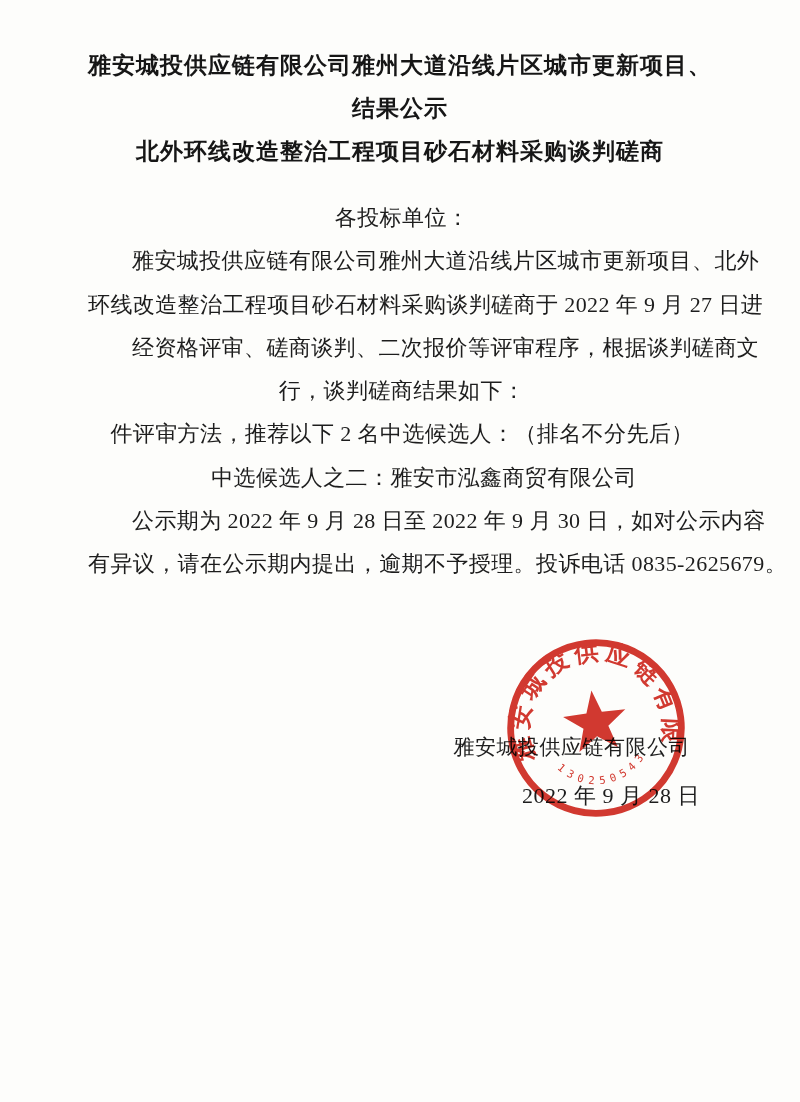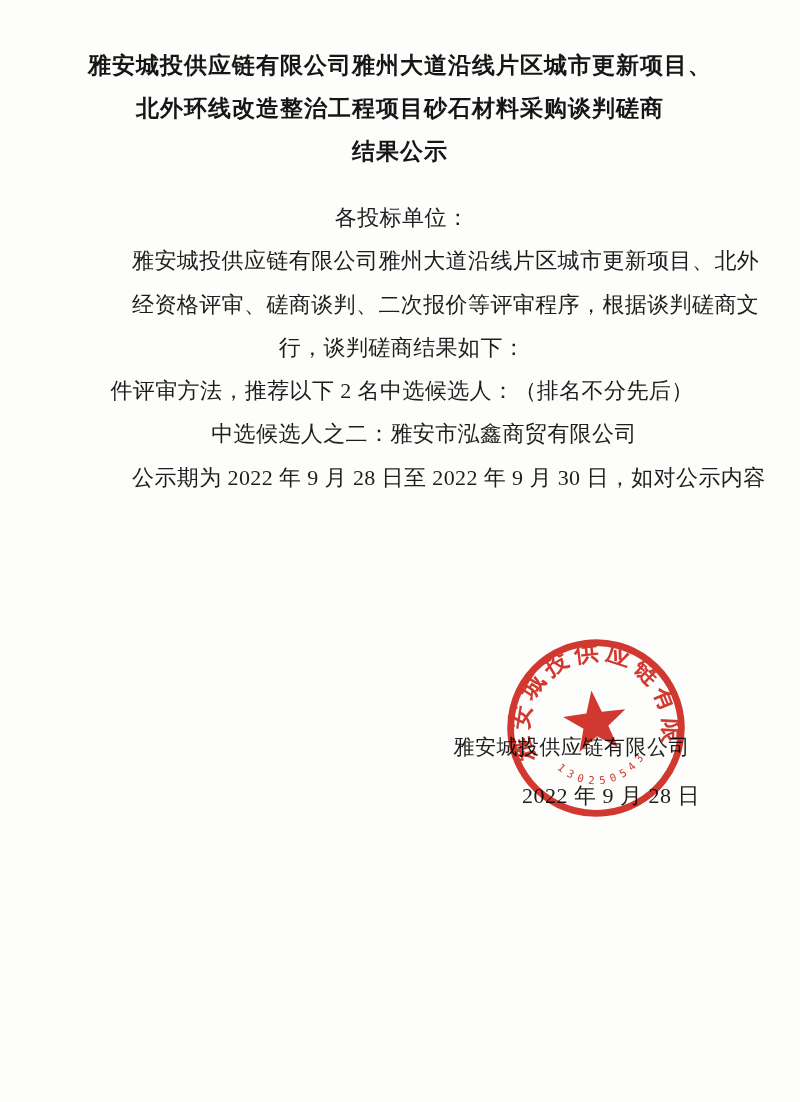--- a/index.html
+++ b/index.html
@@ -77,32 +77,34 @@
   }
   .seal svg { display: block; width: 100%; height: 100%; }
 </style>
 </head>
 <body>
 
 <div class="page">
 
   <div class="title-block">
     <div>雅安城投供应链有限公司雅州大道沿线片区城市更新项目、</div>
+    <div>结果公示</div>
     <div>北外环线改造整治工程项目砂石材料采购谈判磋商</div>
-    <div>结果公示</div>
   </div>
 
   <div class="body-block">
     <div class="body-line">各投标单位：</div>
     <div class="body-line indent">雅安城投供应链有限公司雅州大道沿线片区城市更新项目、北外</div>
+    <div class="body-line">环线改造整治工程项目砂石材料采购谈判磋商于 2022 年 9 月 27 日进</div>
     <div class="body-line indent">经资格评审、磋商谈判、二次报价等评审程序，根据谈判磋商文</div>
     <div class="body-line">行，谈判磋商结果如下：</div>
     <div class="body-line">件评审方法，推荐以下 2 名中选候选人：（排名不分先后）</div>
     <div class="body-line indent">中选候选人之二：雅安市泓鑫商贸有限公司</div>
     <div class="body-line indent">公示期为 2022 年 9 月 28 日至 2022 年 9 月 30 日，如对公示内容</div>
+    <div class="body-line">有异议，请在公示期内提出，逾期不予授理。投诉电话 0835-2625679。</div>
   </div>
 
   <div class="signature-company">雅安城投供应链有限公司</div>
   <div class="signature-date">2022 年 9 月 28 日</div>
 
   <div class="seal">
     <svg viewBox="0 0 200 200" xmlns="http://www.w3.org/2000/svg">
       <defs>
         <path id="ringPath" d="M 34.2 123.9 A 70 70 0 1 1 165.8 123.9" fill="none"></path>
         <path id="codePath" d="M 52.5 133.3 A 58 58 0 0 0 147.5 133.3" fill="none"></path>

